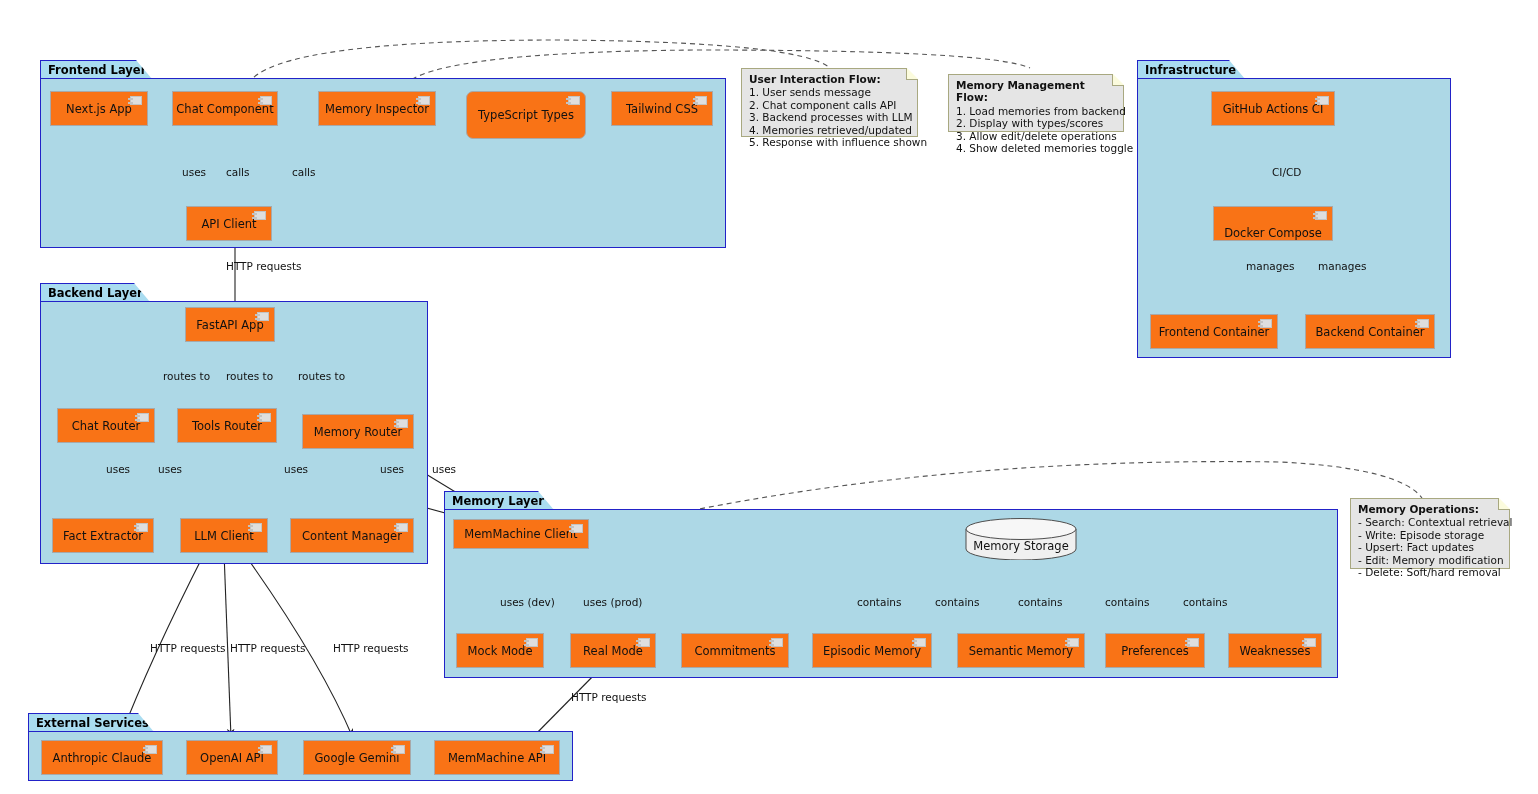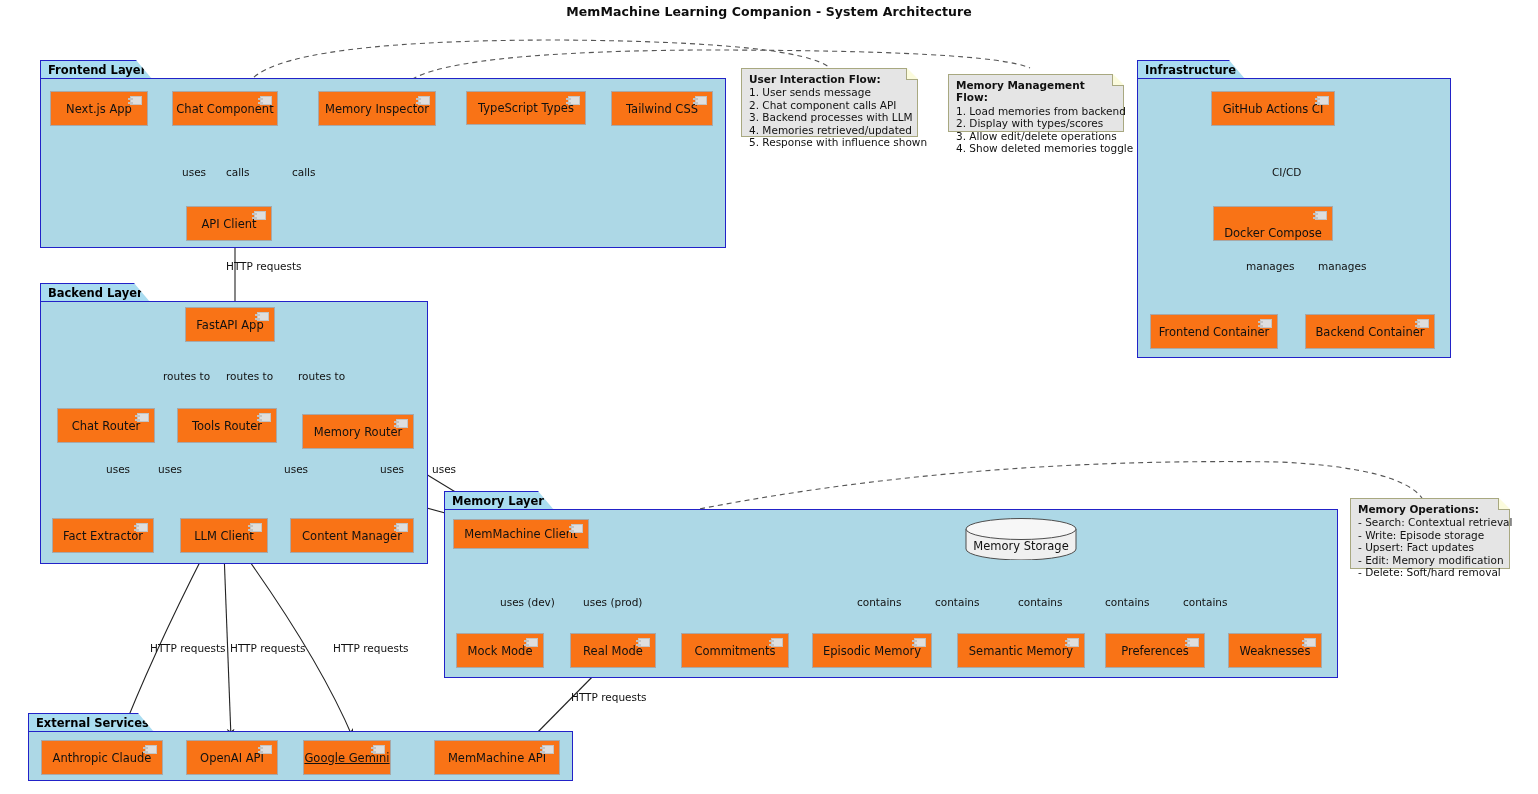--- a/index.html
+++ b/index.html
@@ -78,21 +78,20 @@
   .elabel{
     position:absolute;font-size:10.5px;color:#111;white-space:nowrap;
     background:transparent;
   }
 </style>
 </head>
 <body>
 
 <div id="canvas">
 
-  <div class="title">MemMachine Learning Companion - System Architecture</div>
 
   <svg id="wires" viewBox="0 0 1538 794" width="1538" height="794">
     <defs>
       <marker id="ah" markerWidth="11" markerHeight="11" refX="9.2" refY="4" orient="auto" markerUnits="userSpaceOnUse">
         <path d="M0,0.2 L10,4 L0,7.8 L2.6,4 Z" fill="#222"></path>
       </marker>
     </defs>
     <g stroke="#222" stroke-width="1.1" fill="none">
 
       <path d="M213,126 L217,208" marker-end="url(#ah)"></path>
@@ -152,21 +151,21 @@
     <span>Next.js App</span>
   </div>
   <div class="cmp" style="left:172px;top:91px;width:106px;height:35px;">
     <span class="cmp-icon"></span>
     <span>Chat Component</span>
   </div>
   <div class="cmp" style="left:318px;top:91px;width:118px;height:35px;">
     <span class="cmp-icon"></span>
     <span>Memory Inspector</span>
   </div>
-  <div class="cmp" style="left:466px;top:91px;width:120px;height:34px;">
+  <div class="cmp" style="left:466px;top:91px;width:120px;height:48px;border-radius:7px;">
     <span class="cmp-icon"></span>
     <span>TypeScript Types</span>
   </div>
   <div class="cmp" style="left:611px;top:91px;width:102px;height:35px;">
     <span class="cmp-icon"></span>
     <span>Tailwind CSS</span>
   </div>
   <div class="cmp" style="left:186px;top:206px;width:86px;height:35px;">
     <span class="cmp-icon"></span>
     <span>API Client</span>
@@ -293,21 +292,21 @@
   </div>
 
   <div class="cmp" style="left:41px;top:740px;width:122px;height:35px;">
     <span class="cmp-icon"></span>
     <span>Anthropic Claude</span>
   </div>
   <div class="cmp" style="left:186px;top:740px;width:92px;height:35px;">
     <span class="cmp-icon"></span>
     <span>OpenAI API</span>
   </div>
-  <div class="cmp" style="left:303px;top:740px;width:88px;height:35px;text-decoration:underline;">
+  <div class="cmp" style="left:303px;top:740px;width:108px;height:35px;">
     <span class="cmp-icon"></span>
     <span>Google Gemini</span>
   </div>
   <div class="cmp" style="left:434px;top:740px;width:126px;height:35px;">
     <span class="cmp-icon"></span>
     <span>MemMachine API</span>
   </div>
 
   <div class="pkg" style="left:1137px;top:60px;width:314px;height:298px;">
     <div class="pkg-tab" style="width:108px;clip-path:polygon(0 0,92px 0,108px 100%,0 100%);">

